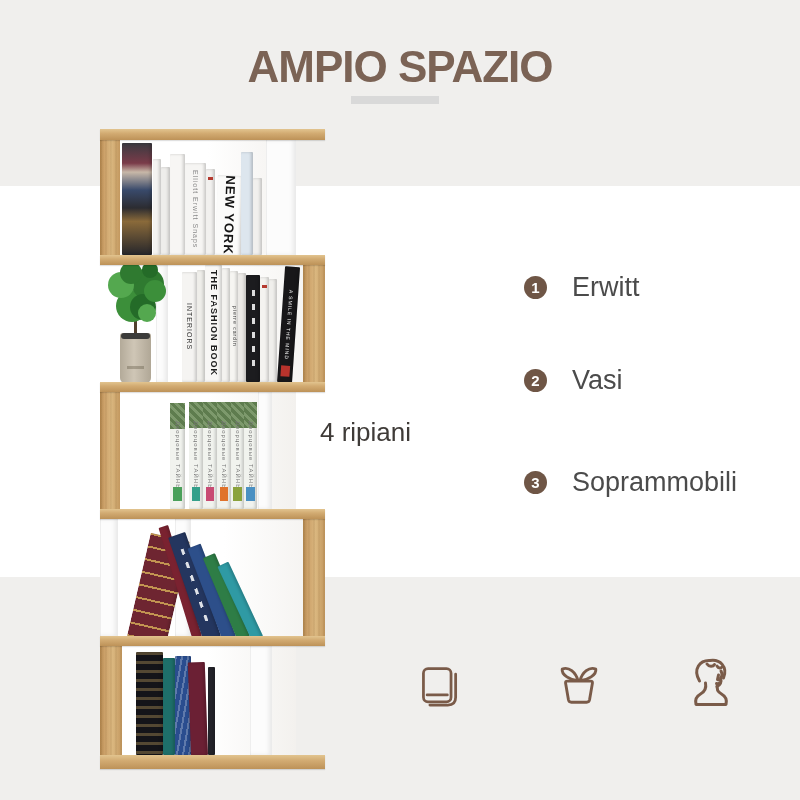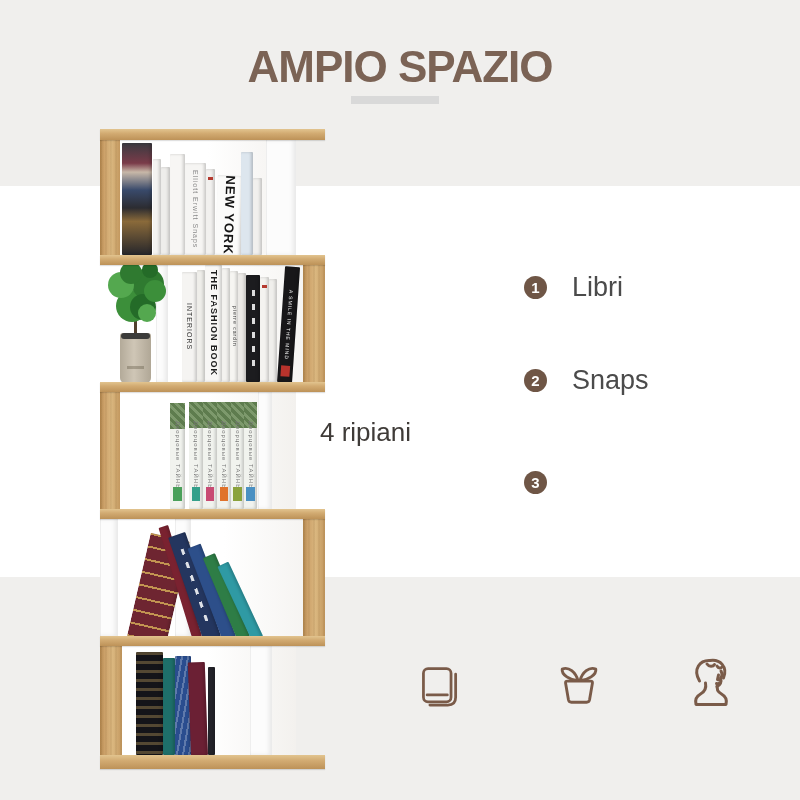--- a/index.html
+++ b/index.html
@@ -179,28 +179,29 @@
   <div class="abs oak-h" style="left:100px;top:382px;width:225px;height:10px"></div>
   <div class="abs oak-h" style="left:100px;top:509px;width:225px;height:10px"></div>
   <div class="abs oak-h" style="left:100px;top:636px;width:225px;height:10px"></div>
   <div class="abs oak-h" style="left:100px;top:755px;width:225px;height:14px"></div>
 </div>
 
 <div class="abs shelf-caption">4 ripiani</div>
 
 <div class="feature-row" style="top:270px">
   <span class="feature-num">1</span>
-  <span class="feature-label">Libri</span>
+  <span class="feature-label">Erwitt</span>
 </div>
 <div class="feature-row" style="top:363px">
   <span class="feature-num">2</span>
-  <span class="feature-label">Snaps</span>
+  <span class="feature-label">Vasi</span>
 </div>
 <div class="feature-row" style="top:465px">
   <span class="feature-num">3</span>
+  <span class="feature-label">Soprammobili</span>
 </div>
 
 <div class="abs icon" style="left:417px;top:662px">
   <svg width="46" height="52" viewBox="0 0 50 50">
     <rect x="7" y="4" width="30" height="36" rx="5"></rect>
     <path d="M11 32.5 H33"></path>
     <path d="M42 10 V35 Q42 43.5 33.5 43.5 H14"></path>
   </svg>
 </div>
 <div class="abs icon" style="left:555px;top:654px">

